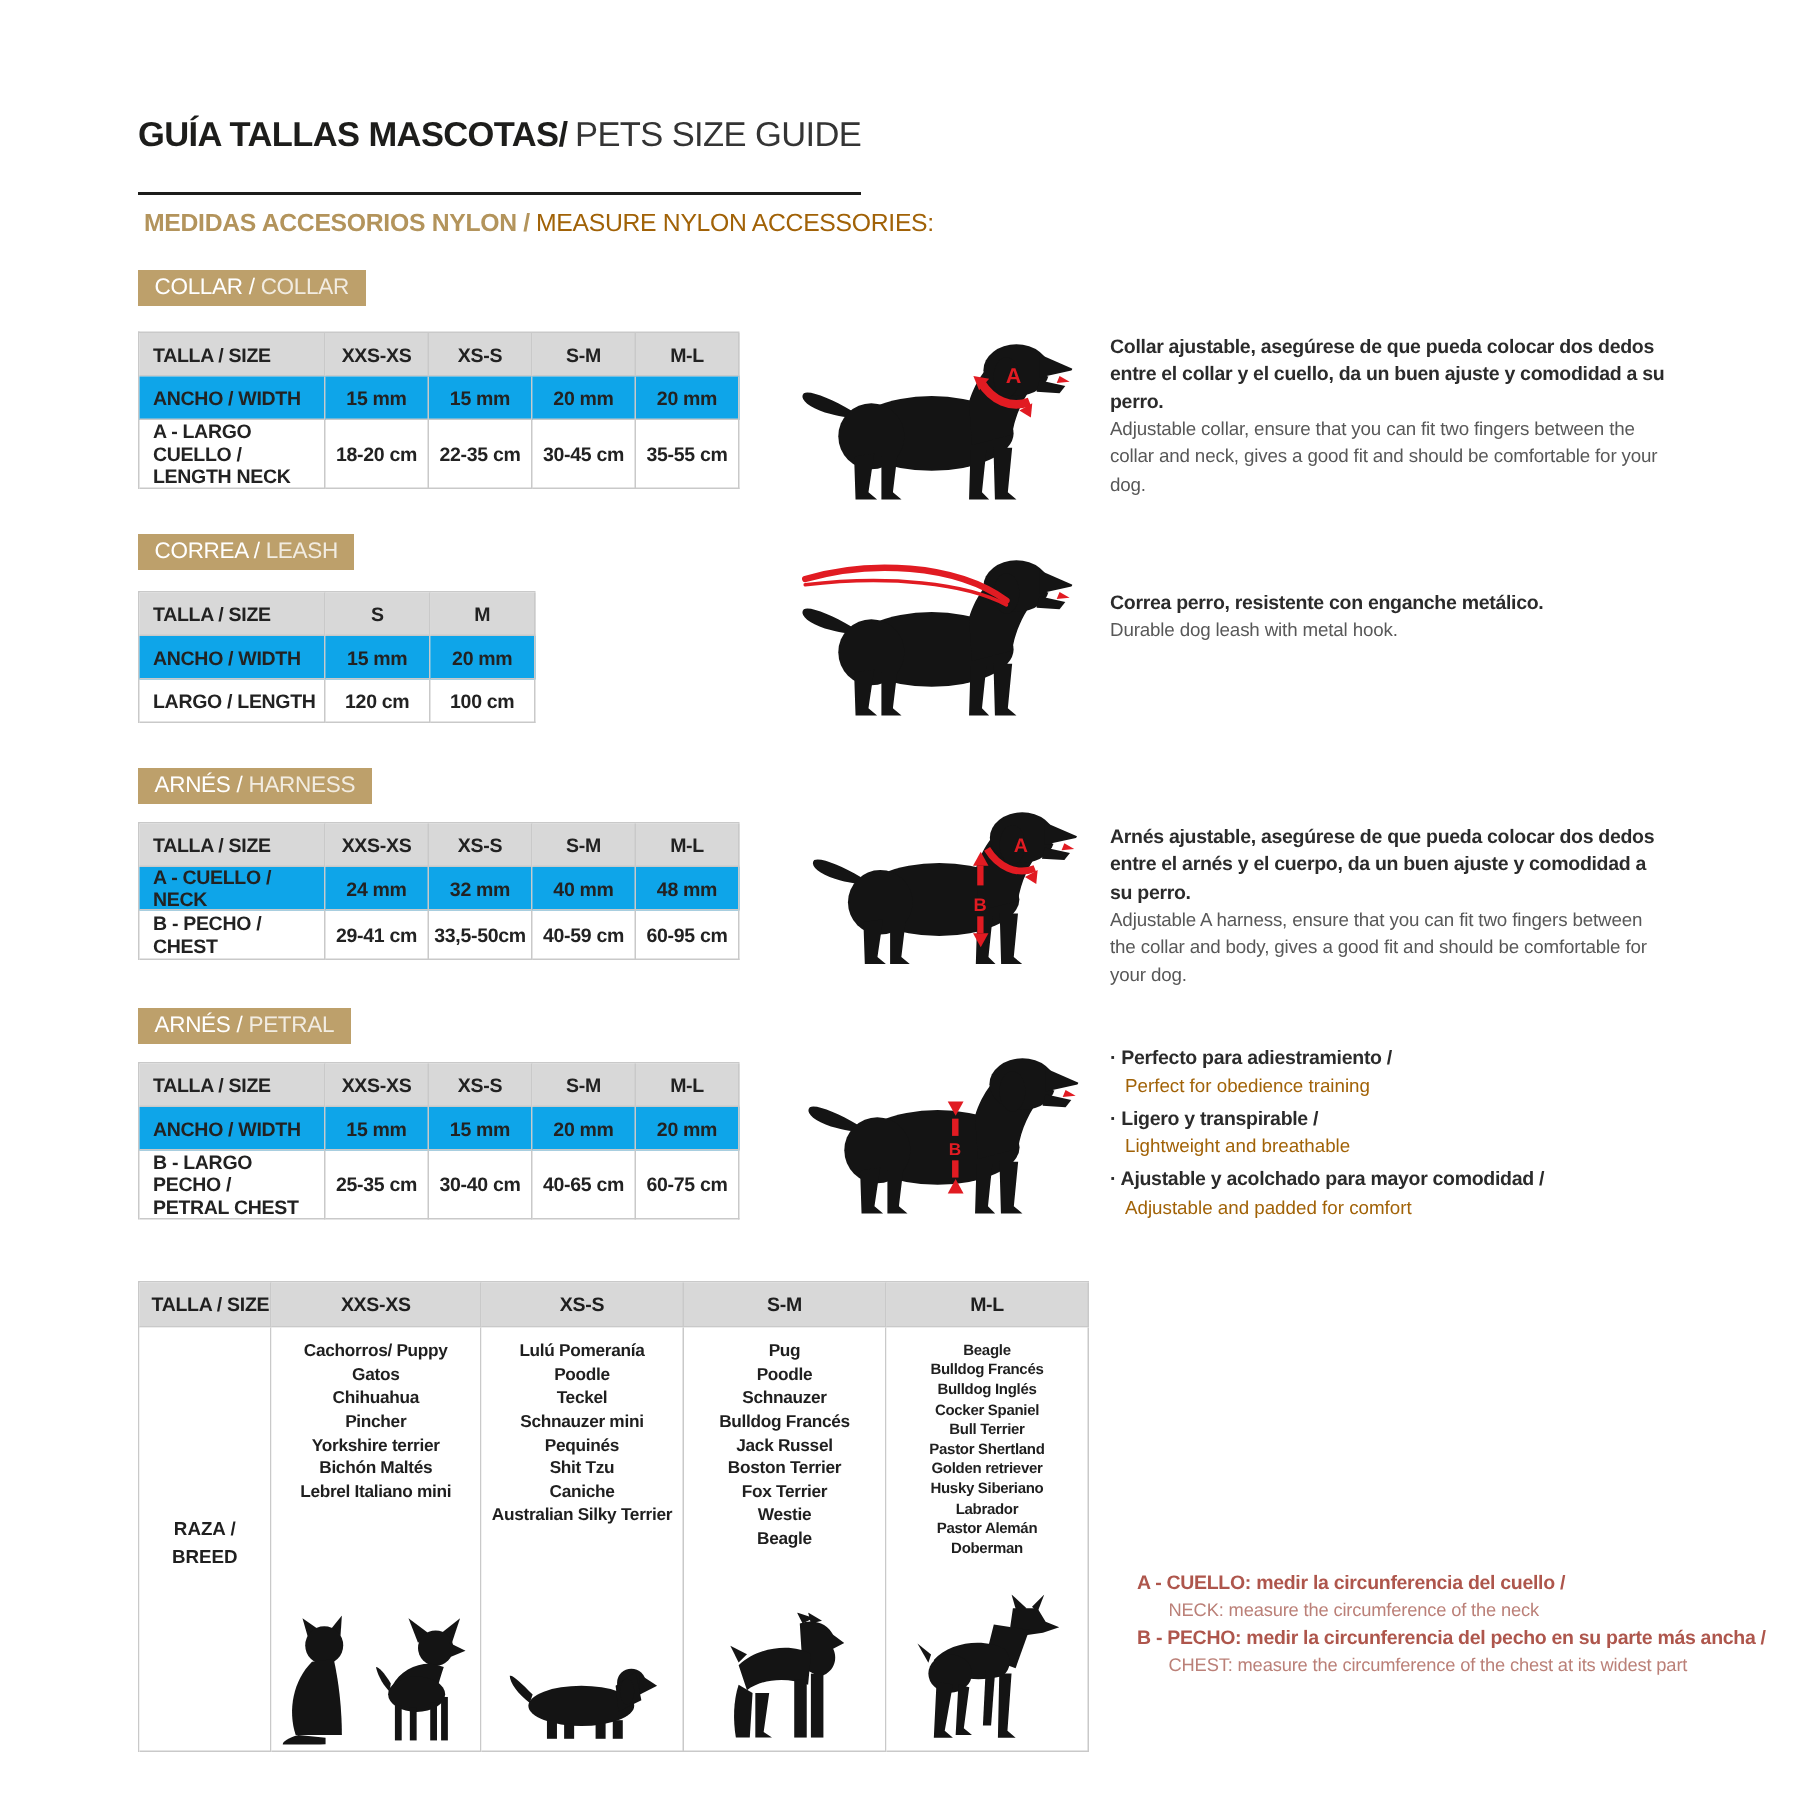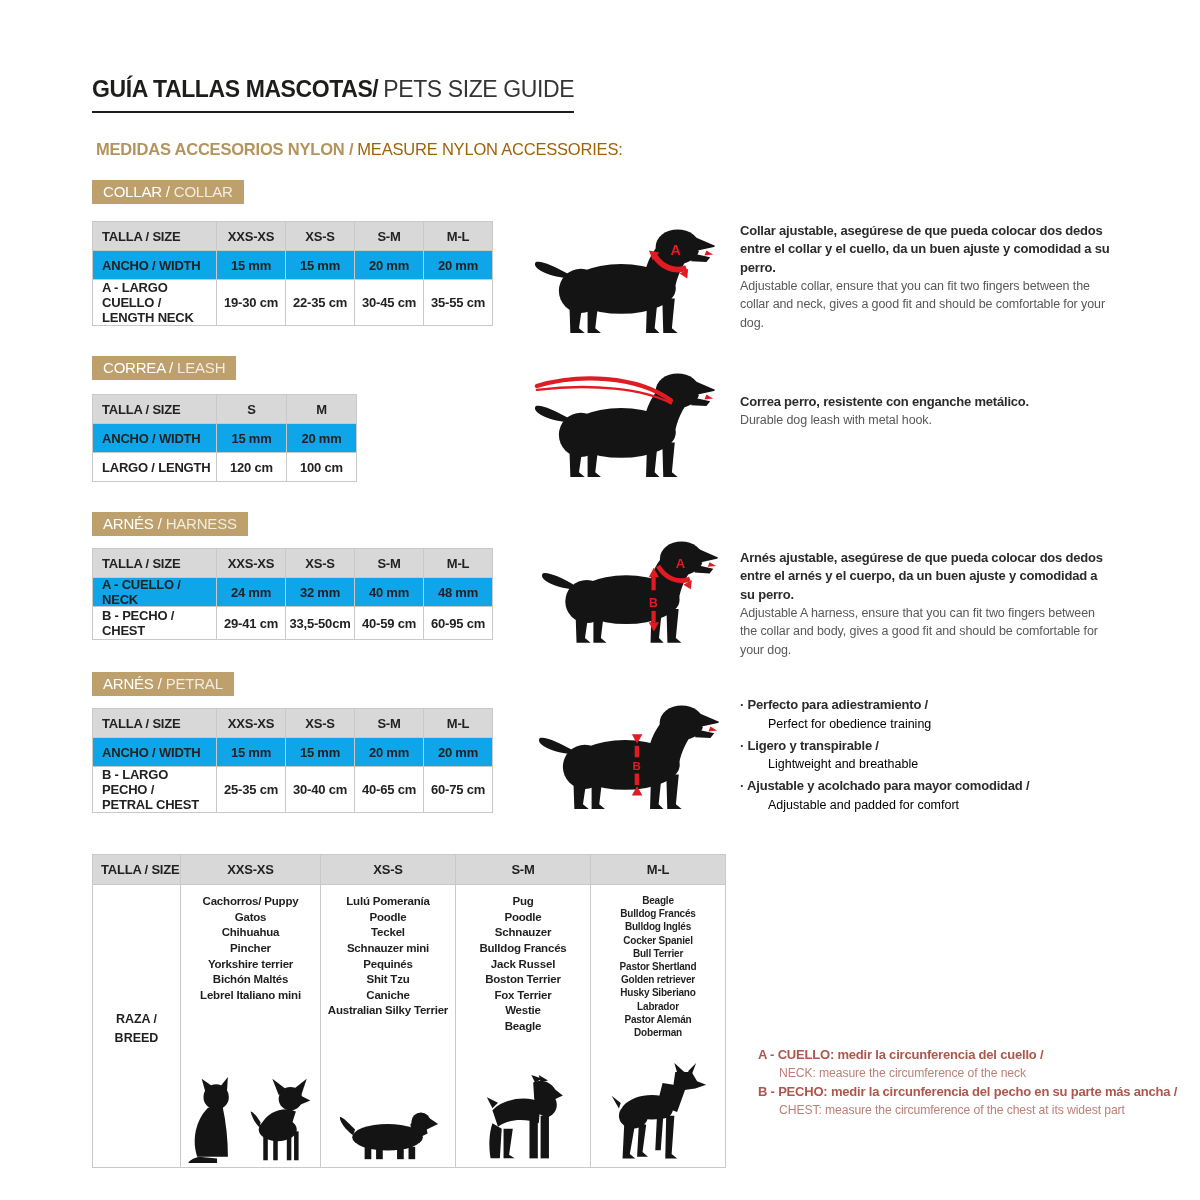--- a/index.html
+++ b/index.html
@@ -1,21 +1,21 @@
 <!DOCTYPE html>
 <html><head>
 <meta charset="utf-8">
 <style>
   html,body { margin:0; padding:0; background:#fff; }
   body { width:1200px; height:1200px; font-family:"Liberation Sans", sans-serif; }
   .page { position:relative; width:1200px; height:1200px; background:#fff; overflow:hidden; }
   .abs { position:absolute; }
 
   
-  .title { left:92px; top:76px; border-bottom:2px solid #1d1d1b; padding-bottom:8px;
+  .title { left:92px; top:76px; border-bottom:2px solid #1d1d1b; padding-bottom:25px;
            font-size:23px; letter-spacing:-0.4px; color:#1d1d1b; white-space:nowrap; }
   .title .es { font-weight:bold; }
   .title .en { font-weight:400; color:#343434; margin-left:5px; }
 
   .subtitle { left:96px; top:140px; font-size:16.5px; letter-spacing:-0.2px; white-space:nowrap; }
   .subtitle .es { font-weight:bold; color:#b3945c; }
   .subtitle .en { font-weight:400; color:#a16207; margin-left:4px; }
 
   
   .badge { background:#bda06b; color:#fff; font-size:15px; padding:3px 11px 4px;
@@ -37,21 +37,21 @@
 
   
   .desc { width:372px; }
   .desc .es { font-weight:bold; font-size:13px; color:#2b2b2b; line-height:1.42; letter-spacing:-0.2px; }
   .desc .en { font-weight:400; font-size:12.5px; color:#585858; line-height:1.45; letter-spacing:-0.1px; }
 
   
   .bullets { width:380px; }
   .bullets .bu-es { font-weight:bold; font-size:13px; color:#2b2b2b; line-height:1.5; letter-spacing:-0.2px; }
   .bullets .bu-es::before { content:"· "; font-weight:bold; }
-  .bullets .bu-en { font-size:12.5px; color:#000000; line-height:1.45; margin:0 0 3px 28px; }
+  .bullets .bu-en { font-size:12.5px; color:#a16207; line-height:1.45; margin:0 0 3px 10px; }
 
   
   .breeds-tbl { display:grid; grid-template-columns:88px 140px 135px 135px 135px;
                 grid-template-rows:30px 283px;
                 border-top:1px solid #c9c9c9; border-left:1px solid #c9c9c9; color:#1f1f1f; }
   .breeds-tbl > div { border-right:1px solid #c9c9c9; border-bottom:1px solid #c9c9c9; }
   .breeds-tbl .hcell { display:flex; align-items:center; justify-content:center;
                        font-weight:bold; font-size:13px; background:#d8d8d8; letter-spacing:-0.2px; }
   .breeds-tbl .hcell.lbl { justify-content:flex-start; padding-left:8px; }
   .bcell { display:flex; flex-direction:column; align-items:center; justify-content:space-between;
@@ -113,21 +113,21 @@
     <div class="th">XS-S</div>
     <div class="th">S-M</div>
     <div class="th">M-L</div>
     <div class="mid lbl">ANCHO / WIDTH</div>
     <div class="mid">15 mm</div>
     <div class="mid">15 mm</div>
     <div class="mid">20 mm</div>
     <div class="mid">20 mm</div>
     <div class="lbl">A - LARGO CUELLO /
 LENGTH NECK</div>
-    <div>19-30 cm</div>
+    <div>18-20 cm</div>
     <div>22-35 cm</div>
     <div>30-45 cm</div>
     <div>35-55 cm</div>
   </div>
 
   <svg class="dog" style="left:533px;top:216px" width="182" height="120" viewBox="0 0 190 125">
     <use href="#dog-base"></use>
     <g>
       <path d="M126,40 C134,53 147,59 160,54" stroke="#e11b22" stroke-width="6" fill="none"></path>
       <path fill="#e11b22" d="M121,36 l11,2 l-7,8 Z"></path>

